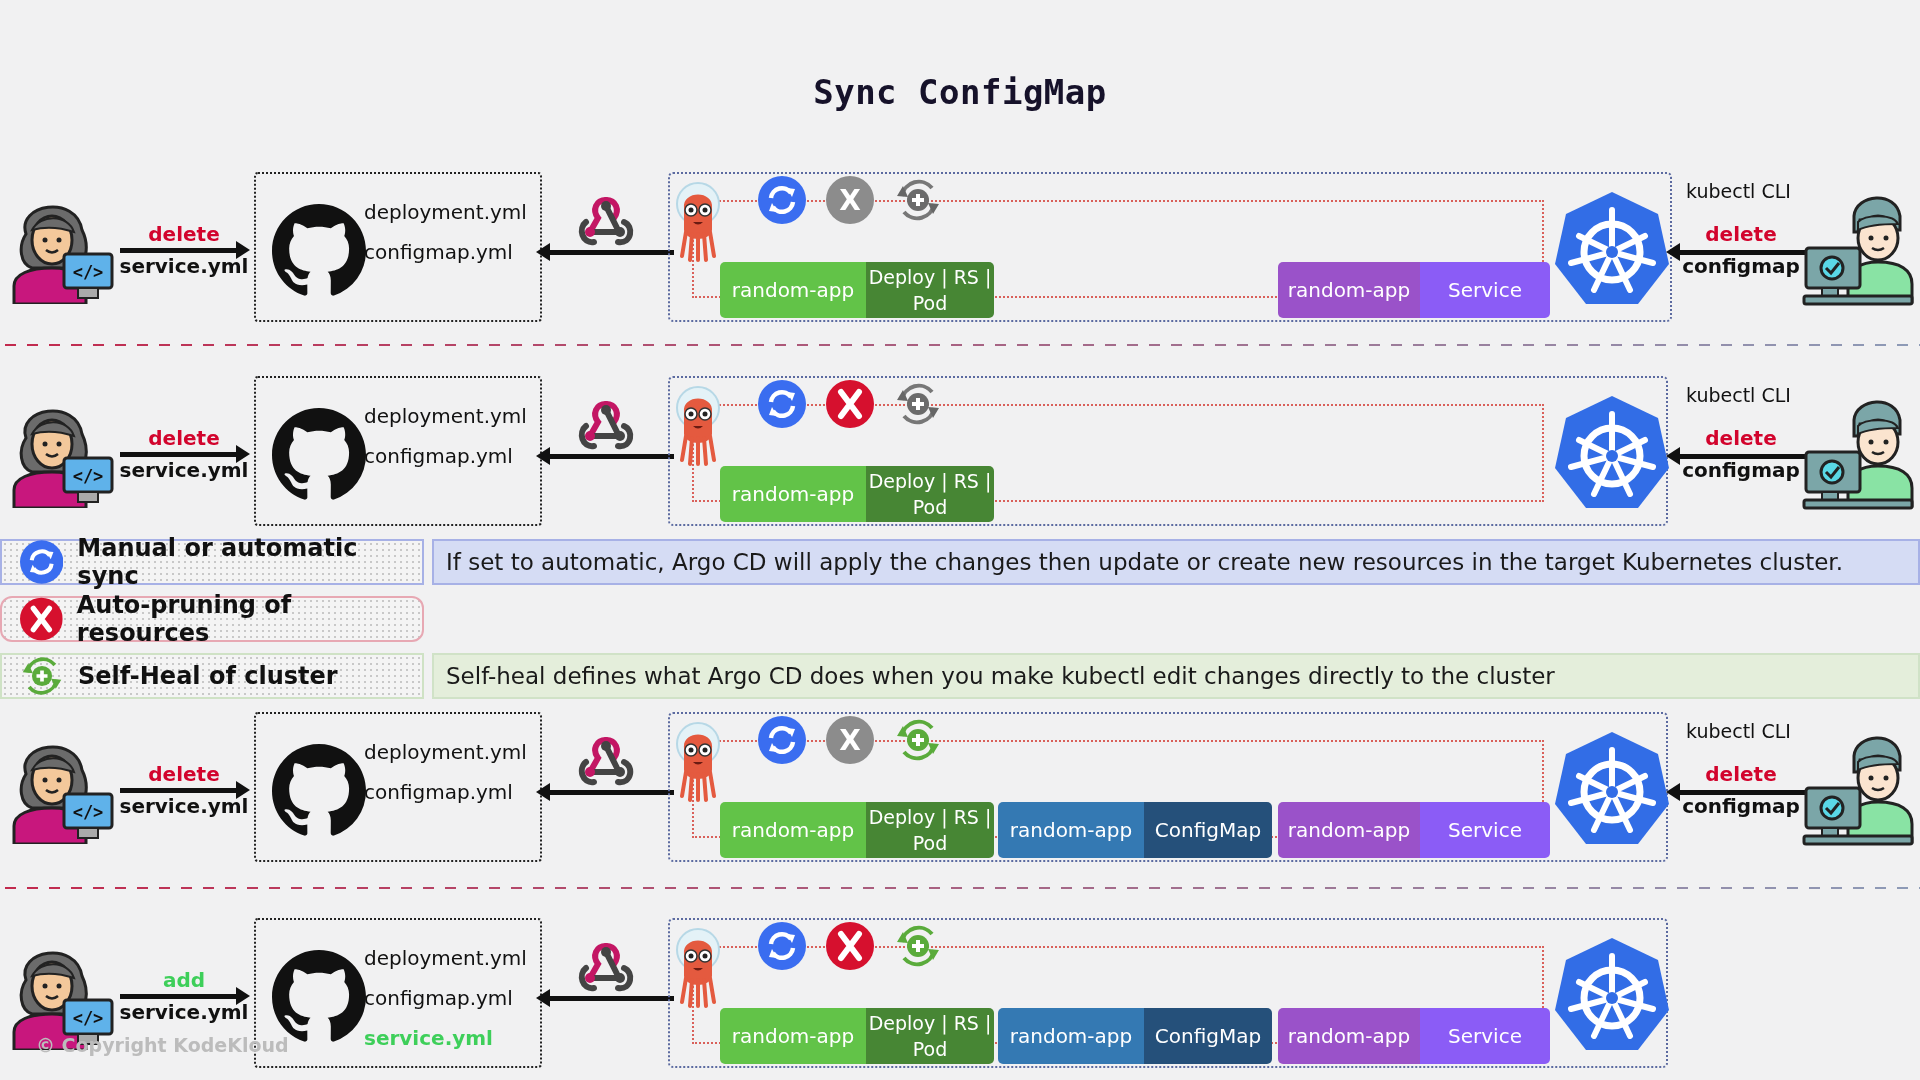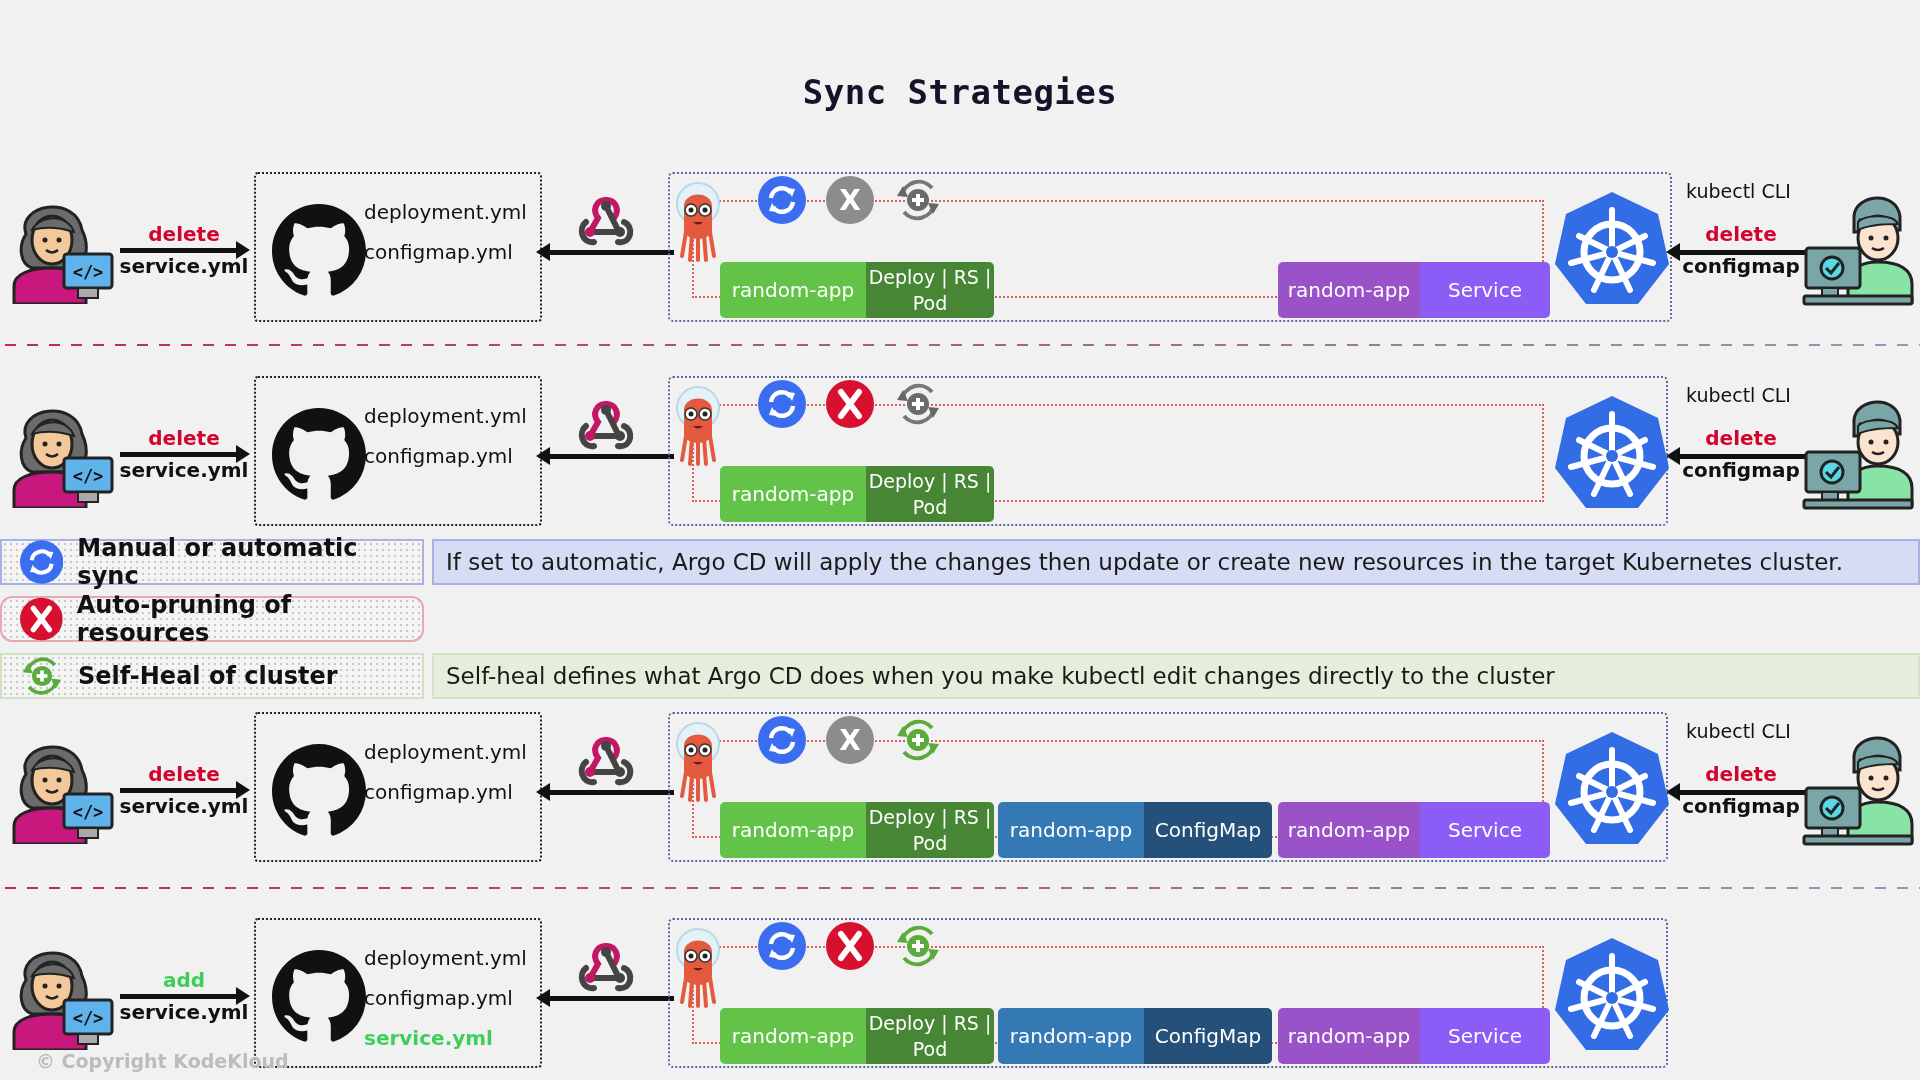--- a/index.html
+++ b/index.html
@@ -66,21 +66,21 @@
                background-color:#f4f4f4; background-image:radial-gradient(#c8c8c8 0.8px, transparent 1px); background-size:6px 6px;
                display:flex; align-items:center; }
   .legend .r { position:absolute; left:432px; top:0; width:1488px; height:46px; box-sizing:border-box; border:2px solid;
                display:flex; align-items:center; padding-left:12px; font-size:23px; color:#1a1a1a; }
   .legend .lico { width:44px; height:44px; margin-left:18px; margin-right:14px; }
   .legend .ltxt { font-size:24px; font-weight:bold; color:#111; }
   .lg1 .l { border-color:#a7b1e6; } .lg1 .r { border-color:#a7b1e6; background:#d5dcf4; }
   .lg2 .l { border-color:#e7a8b3;border-radius:12px; } .lg2 .r { border-color:#e2a6b2; background:#f3d6dd; }
   .lg3 .l { border-color:#cfe2c5; } .lg3 .r { border-color:#d0e2c7; background:#e4eedb; }
 
-  .copyright { position:absolute; left:36px; top:1034px; font-size:19px; font-weight:bold; color:#bcbcbc;margin-top:16px; }
+  .copyright { position:absolute; left:36px; top:1034px; font-size:19px; font-weight:bold; color:#bcbcbc; }
 </style>
 </head>
 <body>
 
 <svg width="0" height="0" style="position:absolute">
   <defs>
     <symbol id="s-user" viewBox="0 0 108 110">
       <path d="M20 40 C10 10 70 0 76 36 C84 52 80 70 70 74 L26 74 C14 70 12 52 20 40Z" fill="#6b6b6b" stroke="#222" stroke-width="3"></path>
       <ellipse cx="46" cy="46" rx="20" ry="24" fill="#f3c89b" stroke="#222" stroke-width="3"></ellipse>
       <path d="M26 36 C34 20 62 20 68 38 C56 34 40 32 26 36Z" fill="#6b6b6b" stroke="#222" stroke-width="2"></path>
@@ -171,21 +171,21 @@
           <line x1="62" y1="64" x2="80" y2="102"></line>
         <line x1="62" y1="64" x2="44" y2="102"></line>
           <line x1="62" y1="64" x2="21" y2="75"></line>
         <line x1="62" y1="64" x2="29" y2="48"></line>
       </g>
       <circle cx="62" cy="64" r="6" fill="#326de6"></circle>
     </symbol>
   </defs>
 </svg>
 
-<div class="abs title">Sync Strategies</div>
+<div class="abs title">Sync ConfigMap</div>
 
 <div class="row" style="top:172px">
   <svg class="user">
       <use href="#s-user"></use>
     </svg>
   <div class="action">
     <div class="verb">delete</div>
     <div class="file" style="margin-top:8px">service.yml</div>
   </div>
   <div class="arrow-r"></div>

